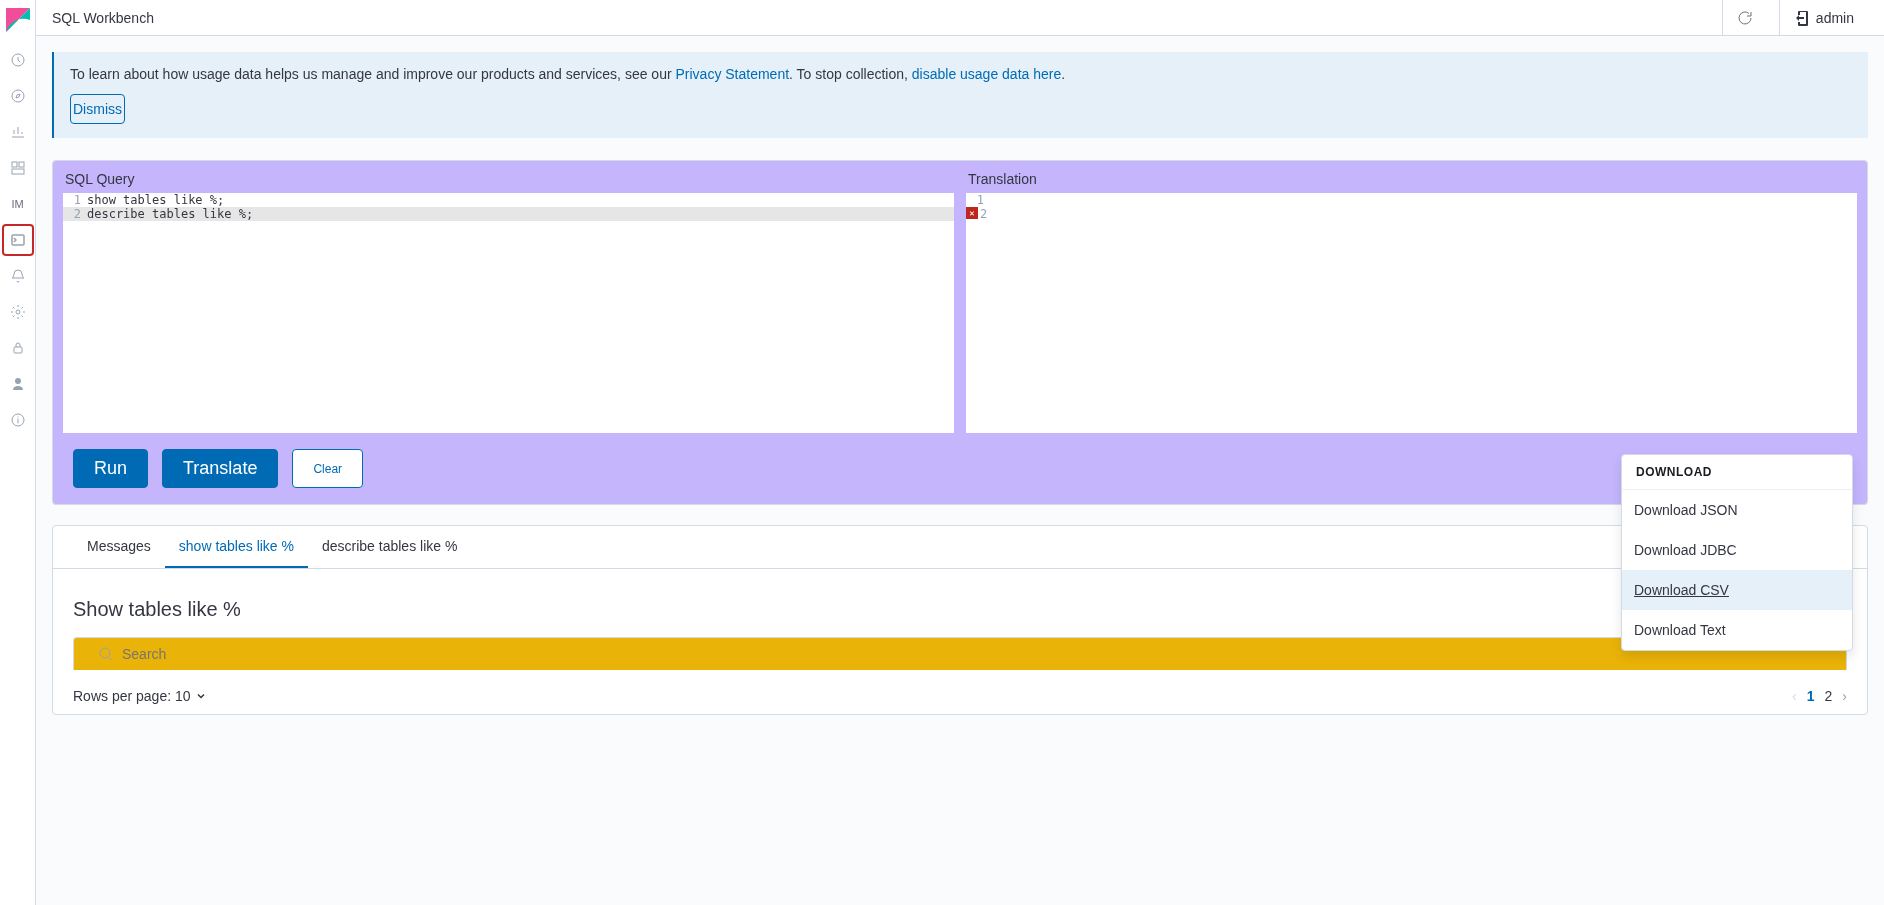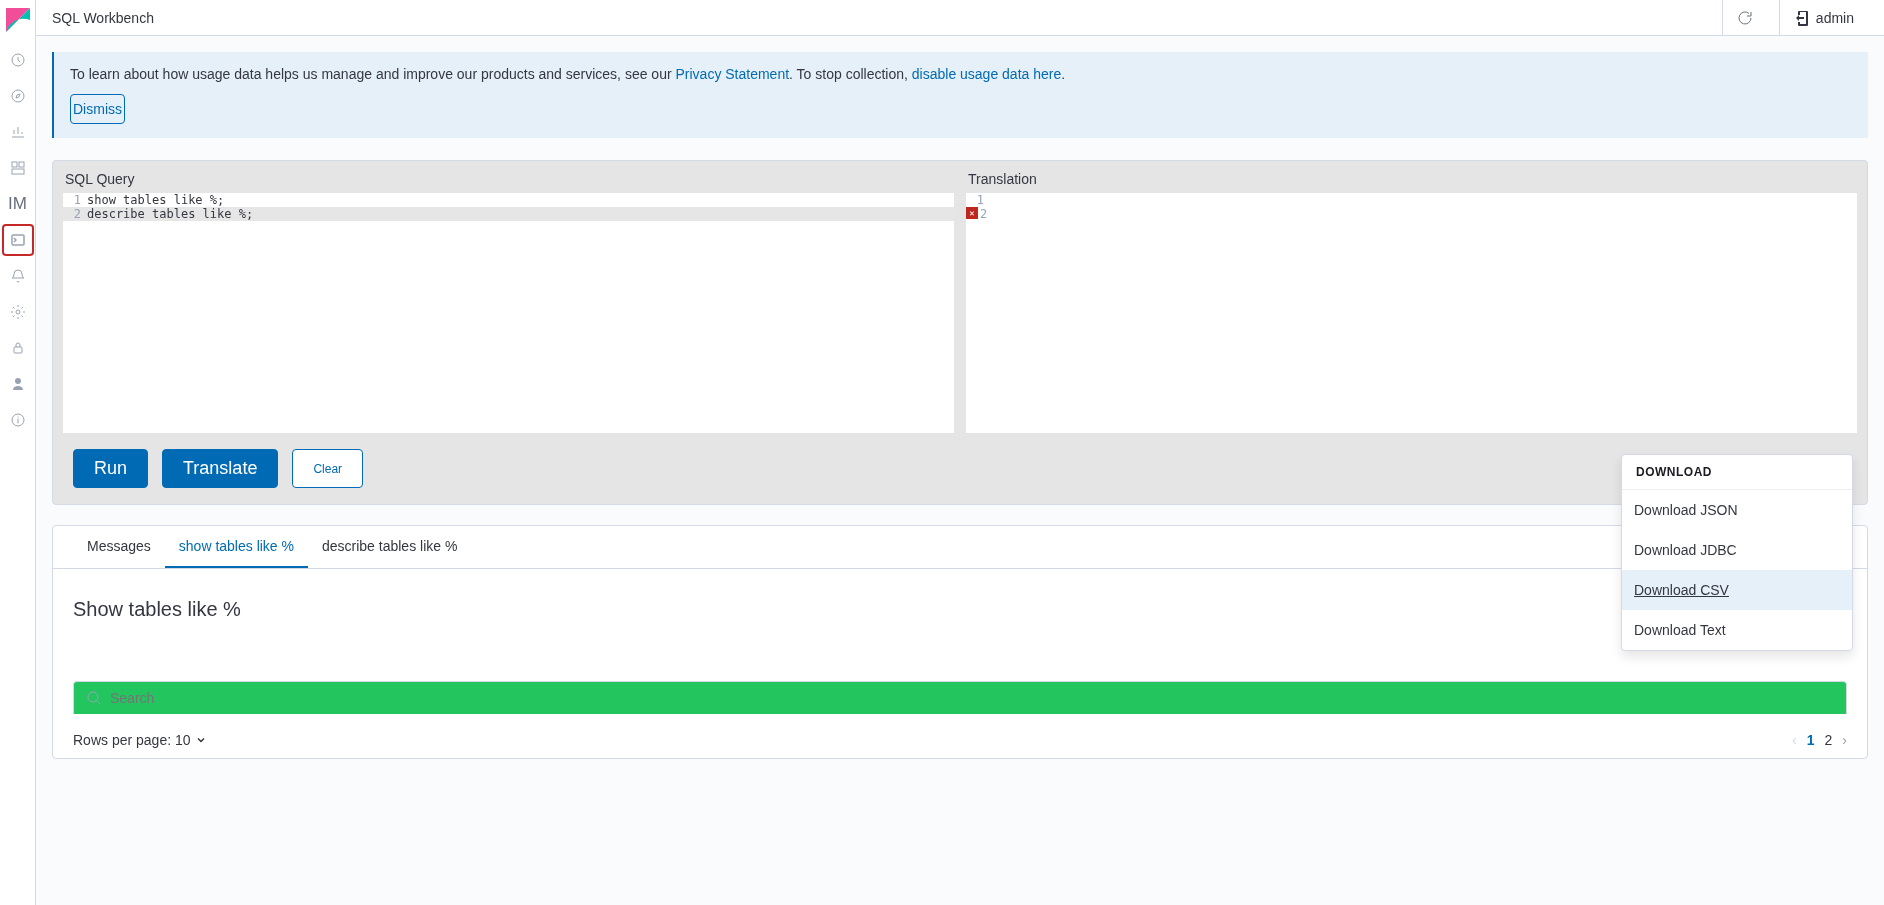--- a/index.html
+++ b/index.html
@@ -5,39 +5,39 @@
     * { margin: 0; padding: 0; box-sizing: border-box; }
     body { font-family: -apple-system, BlinkMacSystemFont, "Segoe UI", Helvetica, Arial, sans-serif; font-size: 14px; color: #343741; background: #fff; }
     
     .app { display: flex; height: 905px; width: 1884px; }
     
     .sidebar { width: 36px; background: #fff; border-right: 1px solid #d3dae6; display: flex; flex-direction: column; align-items: center; padding-top: 8px; }
     .logo { width: 24px; height: 24px; margin-bottom: 10px; }
     .sidebar-item { width: 32px; height: 32px; display: flex; align-items: center; justify-content: center; margin: 2px 0; border-radius: 4px; cursor: pointer; color: #98a2b3; }
     .sidebar-item.active { border: 2px solid #c62828; }
     .sidebar-item svg { width: 16px; height: 16px; }
-    .sidebar-text { font-size: 17px; font-weight: 500; color: #69707d; }
+    .sidebar-text { font-size: 11px; font-weight: 500; color: #69707d; }
     
     .main { flex: 1; display: flex; flex-direction: column; }
     
     .topbar { height: 36px; border-bottom: 1px solid #d3dae6; display: flex; align-items: center; padding: 0 16px; justify-content: space-between; }
     .topbar-title { font-size: 14px; color: #343741; }
     .topbar-right { display: flex; align-items: center; gap: 12px; }
     .topbar-icon-box { border-left: 1px solid #d3dae6; height: 36px; display: flex; align-items: center; padding: 0 14px; color: #69707d; cursor: pointer; }
     .user-box { display: flex; align-items: center; gap: 6px; color: #343741; }
     
     .content { flex: 1; padding: 16px; background: #fafbfd; overflow: auto; }
     
     .callout { background: #e6f0f8; border-left: 2px solid #006bb4; padding: 14px 16px; margin-bottom: 22px; }
     .callout-title { color: #006bb4; font-size: 16px; margin-bottom: 10px; }
     .callout-text { font-size: 14px; color: #343741; margin-bottom: 12px; }
     .callout-text a { color: #006bb4; text-decoration: none; }
     .btn-outline { border: 1px solid #006bb4; background: transparent; color: #006bb4; padding: 6px 2px; border-radius: 4px; cursor: pointer; font-size: 14px; }
     
-    .panel { background: #e5e5e5; border: 1px solid #d3dae6; border-radius: 4px; margin-bottom: 20px; }
+    .panel { background: #c4b5fd; border: 1px solid #d3dae6; border-radius: 4px; margin-bottom: 20px; }
     .editors { display: flex; gap: 12px; padding: 10px 10px 0 10px; }
     .editor-pane { flex: 1; }
     .editor-label { font-size: 14px; color: #343741; margin-bottom: 6px; padding-left: 2px; }
     .code-editor { border: none; background: #fff; font-family: Menlo, Consolas, monospace; font-size: 12px; min-height: 240px; }
     .code-line { display: flex; }
     .code-line.hl { background: #e6e6e6; }
     .gutter { width: 24px; text-align: right; padding-right: 6px; color: #98a2b3; user-select: none; }
     .code-text { flex: 1; color: #343741; white-space: pre; }
     .translation-pane { position: relative; }
     .error-icon { width: 12px; height: 12px; background: #bd271e; color: #fff; font-size: 9px; display: inline-flex; align-items: center; justify-content: center; font-weight: bold; margin-right: 2px; }
@@ -54,21 +54,21 @@
     .results-header { display: flex; justify-content: space-between; align-items: center; padding: 24px 20px 12px 20px; }
     .results-title { font-size: 20px; color: #343741; }
     .download-btn { border: 2px solid #c62828; background: #fff; color: #006bb4; padding: 6px 12px; border-radius: 4px; cursor: pointer; display: flex; align-items: center; gap: 6px; font-size: 14px; }
     
     .download-menu { position: absolute; right: 14px; top: -115px; background: #fff; border: 1px solid #d3dae6; border-radius: 4px; box-shadow: 0 6px 12px rgba(0,0,0,0.1); width: 232px; z-index: 10; }
     .download-menu-header { padding: 10px 14px; font-size: 12px; font-weight: 700; color: #1a1c21; letter-spacing: 0.5px; border-bottom: 1px solid #eef0f4; }
     .download-menu-item { padding: 12px 12px; cursor: pointer; font-size: 14px; color: #343741; }
     .download-menu-item:hover, .download-menu-item.hover { background: #e6f0f8; text-decoration: underline; }
     
     .search-row { padding: 0 20px 8px 20px; }
-    .search-input-wrap { border: 1px solid #d3dae6; border-bottom: none; border-radius: 4px 4px 0 0; padding: 8px 12px; display: flex; align-items: center; gap: 8px; background: #22c55e; margin-top: 44px; }
+    .search-input-wrap { border: 1px solid #d3dae6; border-bottom: none; border-radius: 4px 4px 0 0; padding: 8px 24px; display: flex; align-items: center; gap: 8px; background: #eab308; }
     .search-input-wrap input { border: none; outline: none; flex: 1; font-size: 14px; background: transparent; }
     .search-icon-svg { color: #98a2b3; }
     
     .pagination { display: flex; justify-content: space-between; align-items: center; padding: 10px 20px; font-size: 14px; color: #343741; }
     .rows-select { display: flex; align-items: center; gap: 4px; cursor: pointer; }
     .pages { display: flex; align-items: center; gap: 10px; }
     .page-num { cursor: pointer; color: #343741; }
     .page-num.active { color: #006bb4; font-weight: 600; }
     .page-arrow { cursor: pointer; color: #98a2b3; }
     .page-arrow.disabled { color: #d3dae6; cursor: default; }

